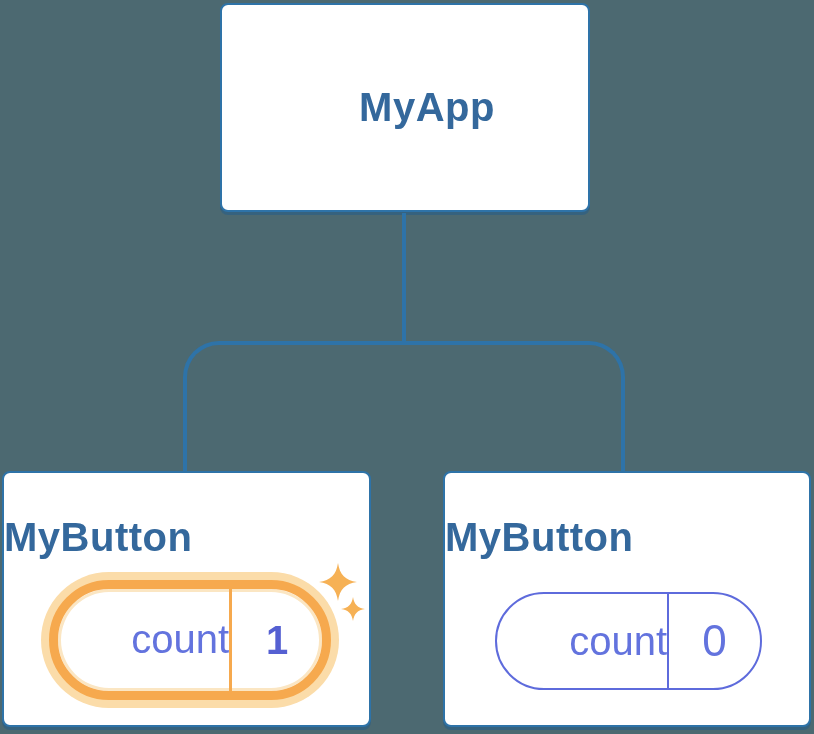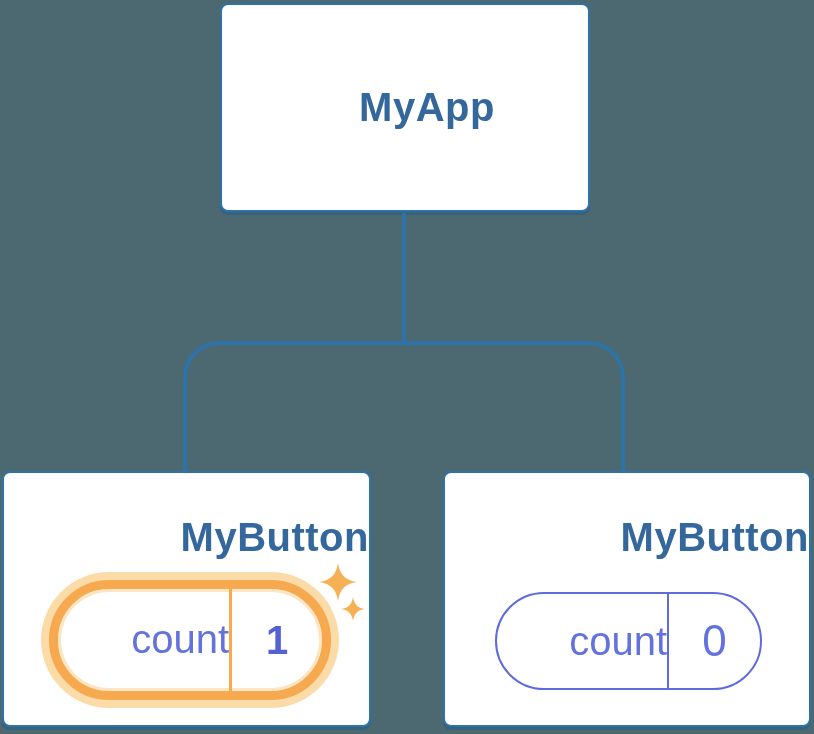--- a/index.html
+++ b/index.html
@@ -56,21 +56,21 @@
     border-bottom: none;
     border-radius: 36px 36px 0 0;
   }
   
   .child-node { width: 369px; height: 256px; top: 471px; }
   #child-node-1 { left: 2px; }
   #child-node-2 { left: 443px; width: 368px; }
   .child-label {
     position: absolute;
     left: 0; right: 0; top: 42px;
-    text-align: right;
+    text-align: left;
     font-size: 40px;
     font-weight: 600;
     color: var(--node-text);
     letter-spacing: 0.5px;
   }
   
   .pill {
     position: absolute;
     background: #fff;
     display: flex;

